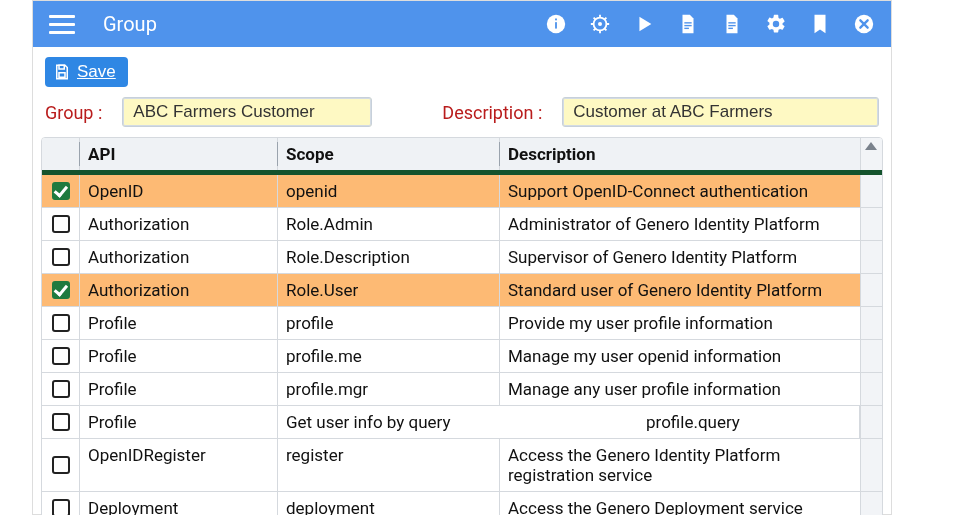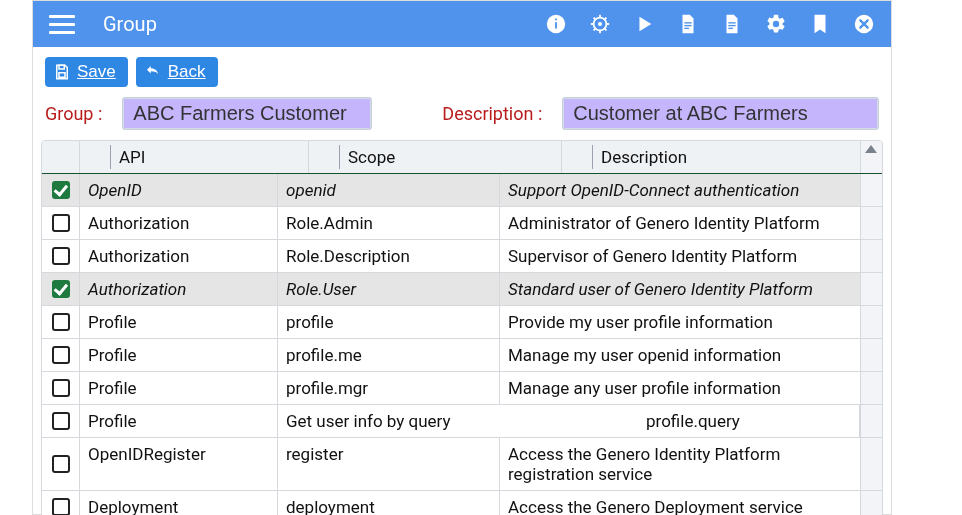--- a/index.html
+++ b/index.html
@@ -11,32 +11,32 @@
   .title { margin-left:28px; font-size:20px; }
   .spacer { flex:1; }
   .top-icons { display:flex; align-items:center; gap:22px; }
   .top-icon { width:22px; height:22px; fill:#fff; cursor:pointer; display:flex; align-items:center; justify-content:center; }
   .top-icon svg { width:22px; height:22px; }
   .toolbar { padding:10px 10px 6px 12px; display:flex; gap:8px; }
   .btn { background:#2f87e4; color:#fff; border:none; border-radius:4px; padding:5px 12px 5px 8px; font-size:17px; display:inline-flex; align-items:center; gap:6px; cursor:pointer;text-decoration:underline; }
   .btn svg { width:18px; height:18px; fill:#fff; }
   .formrow { display:flex; align-items:center; padding:4px 12px 10px 12px; gap:20px; }
   .lbl { font-size:18px; color:#b91c1c; }
-  .inp { background:#c4b5fd; border:1px solid #c7d0da; border-radius:3px; padding:4px 10px; font-size:20px; color:#333; box-shadow: inset 0 0 0 1px #d3dbe4; }
+  .inp { background:#fef9c3; border:1px solid #c7d0da; border-radius:3px; padding:4px 10px; font-size:17px; color:#333; box-shadow: inset 0 0 0 1px #d3dbe4; }
   .grid-wrap { margin:0 8px 8px 8px; border:1px solid #d5d9de; border-radius:4px; overflow:hidden; }
-  .grid-head { display:flex; background:#eff2f5; border-bottom:1px solid #14532d; font-weight:400; font-size:17px;gap:31px; }
+  .grid-head { display:flex; background:#eff2f5; border-bottom:5px solid #14532d; font-weight:700; font-size:17px; }
   .col-chk { width:38px; flex:0 0 38px; border-right:1px solid #d5d9de; display:flex; align-items:center; justify-content:center; }
   .col-api { width:198px; flex:0 0 198px; border-right:1px solid #d5d9de; padding:6px 8px; }
   .col-scope { width:222px; flex:0 0 222px; border-right:1px solid #d5d9de; padding:6px 8px; }
   .col-desc { flex:1; padding:6px 8px; }
   .col-scroll { width:22px; flex:0 0 22px; background:#f2f4f7; border-left:1px solid #d5d9de; position:relative; }
   .grid-body { }
   .row { display:flex; border-top:1px solid #d5d9de; background:#fff; font-size:17px; }
   .row:first-child { border-top:none; }
-  .row.sel { background:#e5e5e5;font-style:italic; }
+  .row.sel { background:#fdba74; }
   .cell { padding:6px 8px; }
   .cell.chk { width:38px; flex:0 0 38px; border-right:1px solid #d5d9de; display:flex; align-items:center; justify-content:center; }
   .cell.api { width:198px; flex:0 0 198px; border-right:1px solid #d5d9de; }
   .cell.scope { width:222px; flex:0 0 222px; border-right:1px solid #d5d9de; }
   .cell.desc { flex:1; }
   .cell.sc { width:22px; flex:0 0 22px; background:#f2f4f7; border-left:1px solid #d5d9de; }
   .chkbox { width:18px; height:18px; border:2px solid #222; border-radius:3px; display:flex; align-items:center; justify-content:center; cursor:pointer; }
   .chkbox.checked { background:#1f7a3f; border-color:#1f7a3f; }
   .chkbox.checked::after { content:""; width:5px; height:10px; border:solid #fff; border-width:0 3px 3px 0; transform:rotate(40deg) translate(-1px,-1px); }
   .scroll-arrow { position:absolute; top:4px; left:4px; width:0; height:0; border-left:6px solid transparent; border-right:6px solid transparent; border-bottom:8px solid #7a828c; }
@@ -112,26 +112,20 @@
 
   <div class="toolbar">
     <button class="btn">
       <svg viewBox="0 0 24 24">
           <path d="M5 3h11l3 3v15H5z" fill="none" stroke="#fff" stroke-width="2"></path>
           <rect x="8" y="3" width="7" height="5" fill="none" stroke="#fff" stroke-width="2"></rect>
           <rect x="8" y="13" width="8" height="6" fill="none" stroke="#fff" stroke-width="2"></rect>
         </svg>
       <span>Save</span>
     </button>
-    <button class="btn">
-      <svg viewBox="0 0 24 24">
-          <path d="M9 14l-5-5 5-5v3c5 0 9 3 10 8-2-3-5-4-10-4v3z" fill="#fff"></path>
-        </svg>
-      <span>Back</span>
-    </button>
   </div>
 
   <div class="formrow">
     <span class="lbl">Group :</span>
     <input class="inp" style="width: 250px;" value="ABC Farmers Customer">
     <span style="width:30px"></span>
     <span class="lbl">Description :</span>
     <input class="inp" style="flex: 1 1 0%;" value="Customer at ABC Farmers">
   </div>
 

